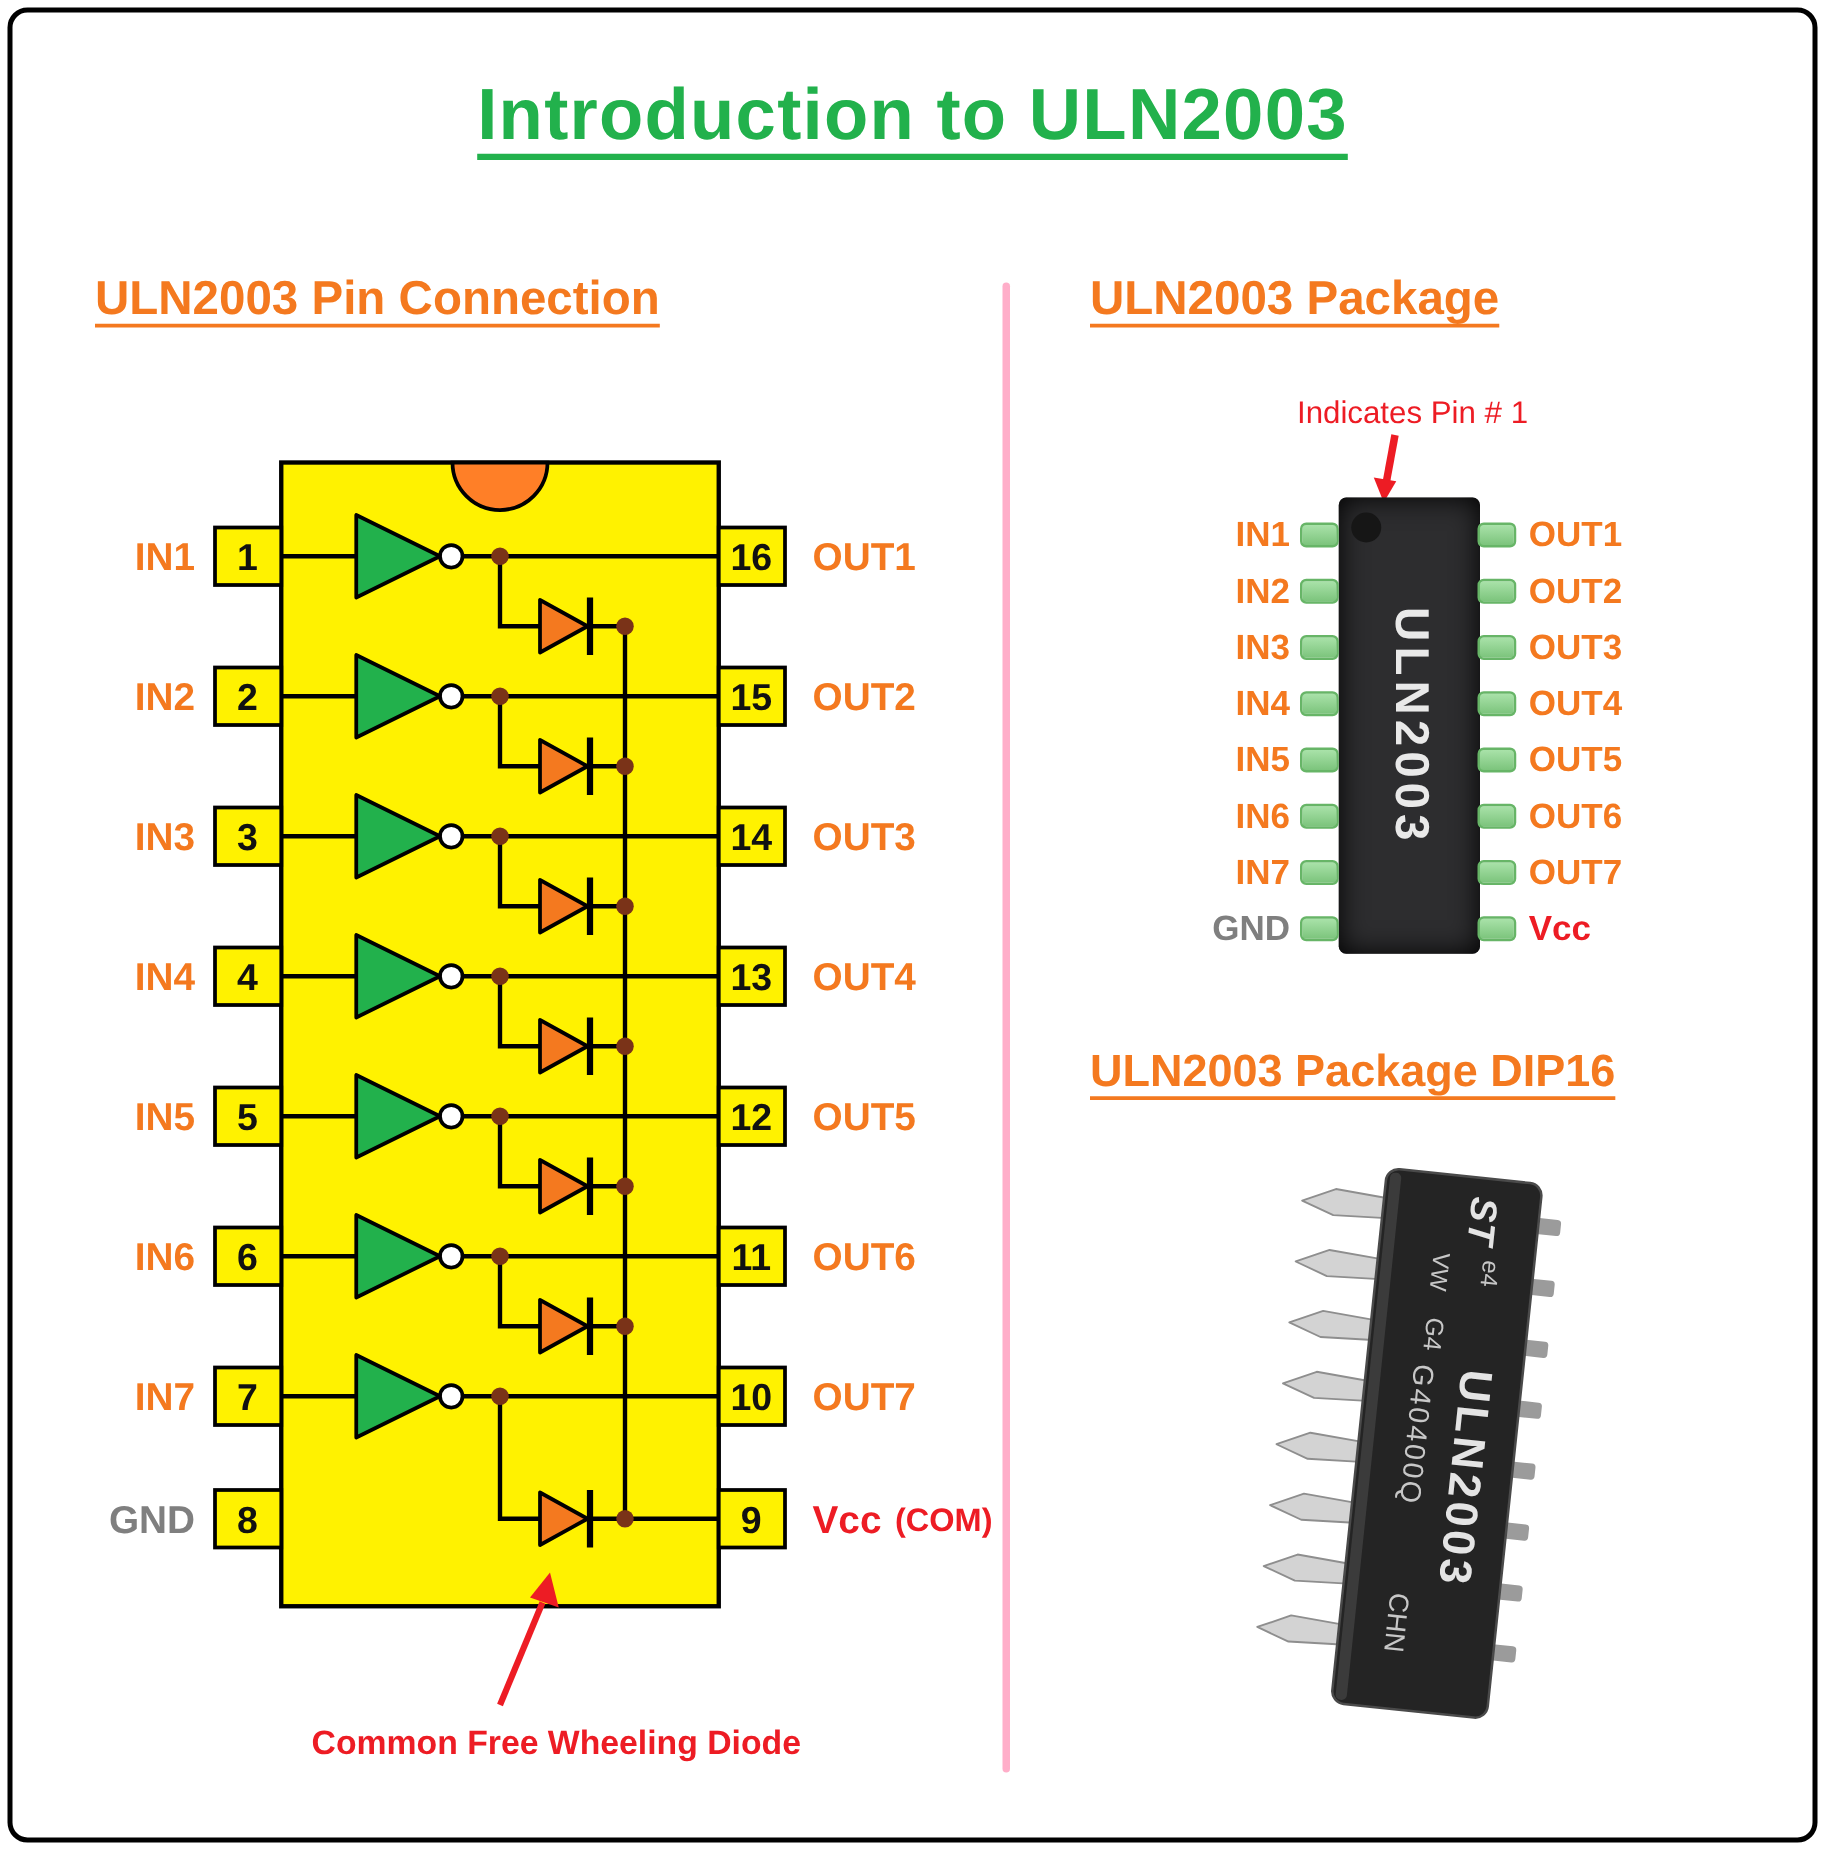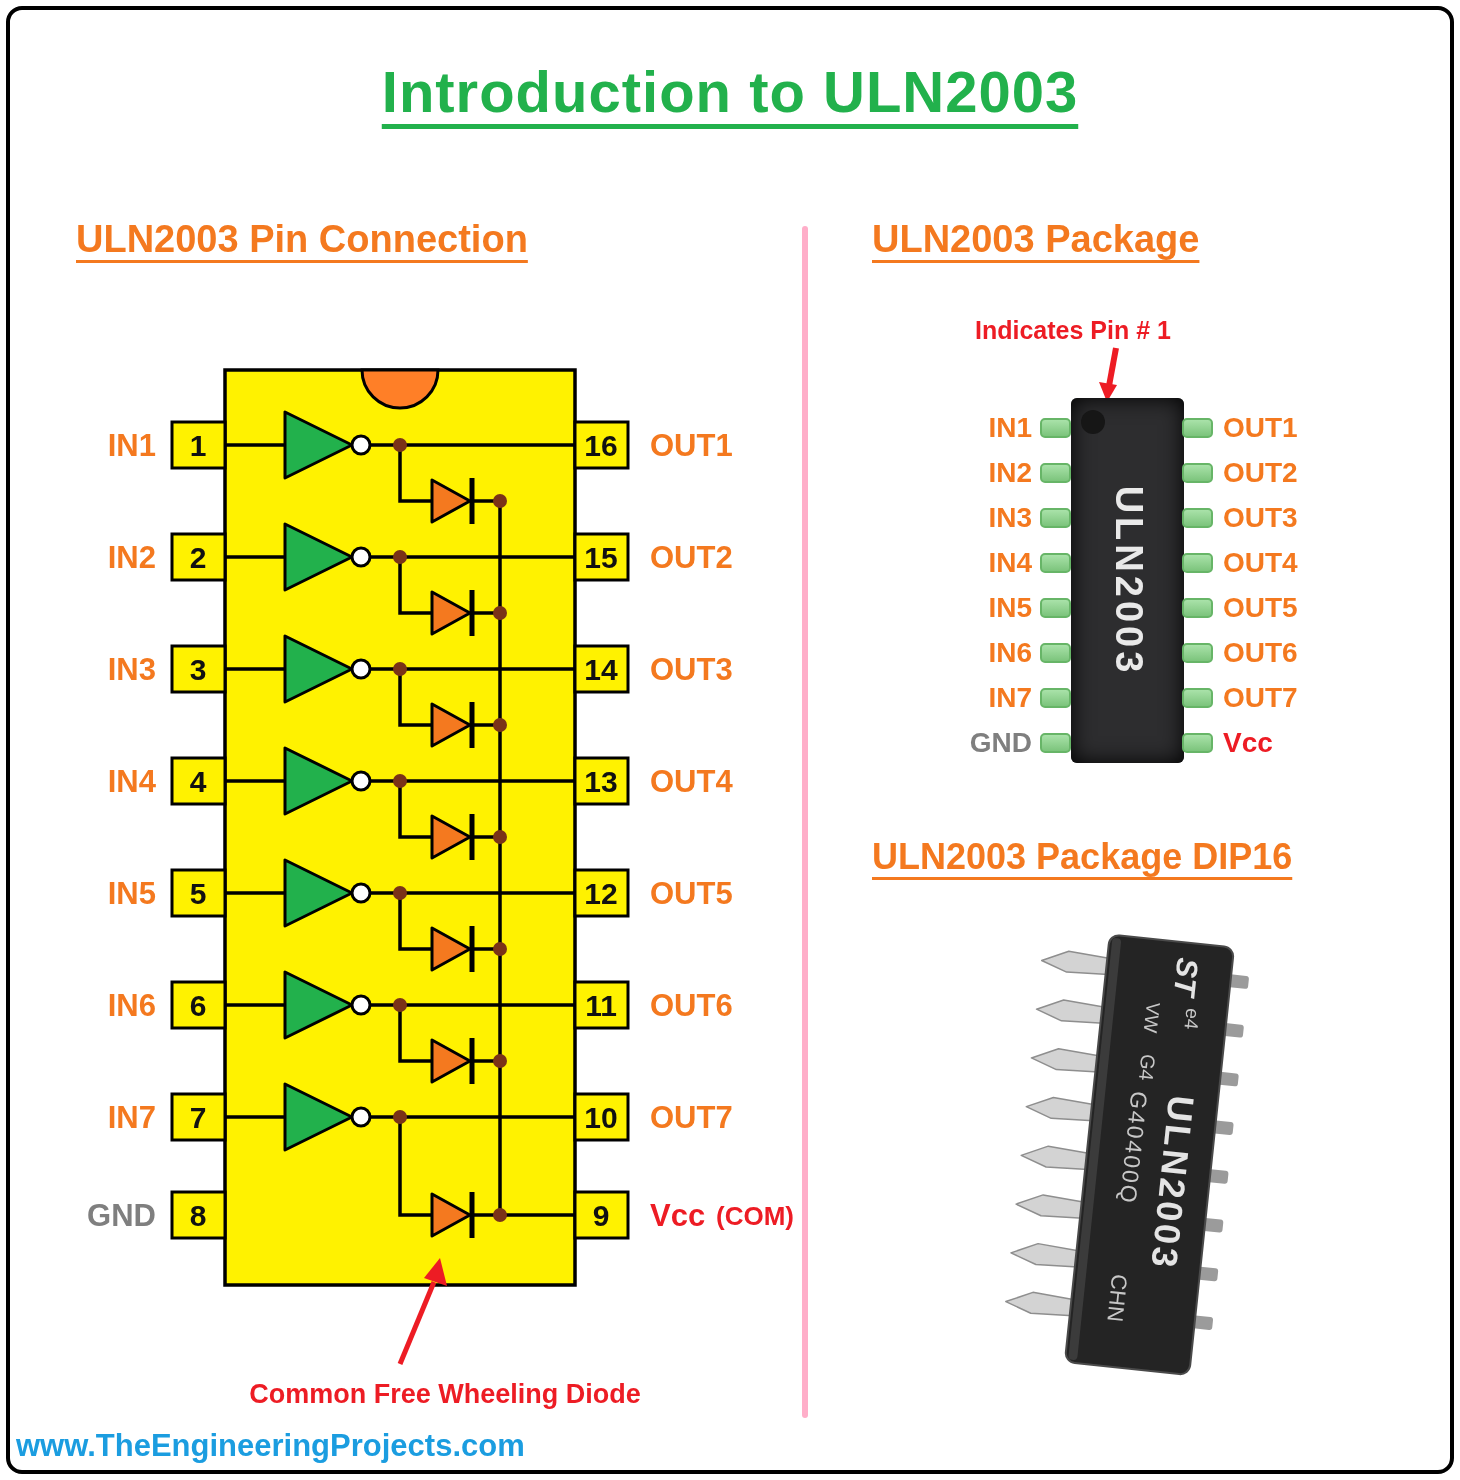--- a/index.html
+++ b/index.html
@@ -35,22 +35,22 @@
   .side-label{font-size:31px;fill:#F4791F;}
   .lab-l{text-anchor:end;}
   .gnd{fill:#7F7F7F;}
   .vcc{fill:#ED1C24;}
   .com{font-size:26px;fill:#ED1C24;}
   .ann-line{stroke:#ED1C24;stroke-width:5;}
   .ann-head{fill:#ED1C24;}
   .ann-text{font-size:27px;fill:#ED1C24;text-anchor:middle;}
 
   
-  .pin1-note{position:absolute;left:975px;top:316px;width:310px;
-             color:#ED1C24;font-weight:bold;font-size:25px;}
+  .pin1-note{position:absolute;left:975px;top:316px;width:310px;text-align:center;
+             color:#ED1C24;font-weight:normal;font-size:25px;}
   #note-arrow{position:absolute;left:1090px;top:346px;}
   #pinout{position:absolute;left:940px;top:398px;width:420px;height:372px;}
   .po-chip{position:absolute;left:131px;top:0;width:113px;height:365px;background:#2D2D2F;
            border-radius:6px;box-shadow:inset 0 0 22px #000;}
   .po-chip-label{position:absolute;left:50%;top:50%;transform:translate(-50%,-50%) rotate(90deg);
                  color:#E9E9E9;font-weight:bold;font-size:38px;letter-spacing:4px;white-space:nowrap;}
   .pin1-dot{position:absolute;left:10px;top:12px;width:24px;height:24px;background:#161616;border-radius:50%;}
   .po-row{position:absolute;left:0;width:100%;height:30px;}
   .po-label{position:absolute;top:0;font-weight:bold;font-size:28px;color:#F4791F;line-height:30px;}
   .po-left{left:0;width:92px;text-align:right;}
@@ -305,14 +305,13 @@
         <text class="pkg-text-dim" x="-150" y="-22" font-size="19">e4</text>
         <text class="pkg-text-dim" x="-152" y="18" font-size="19">VW</text>
         <text class="pkg-text-dim" x="-100" y="18" font-size="20">G4</text>
         <text class="pkg-text" x="-62" y="-14" font-size="36" letter-spacing="3">ULN2003</text>
         <text class="pkg-text-dim" x="-62" y="24" font-size="23" letter-spacing="2">G40400Q</text>
         <text class="pkg-text-dim" x="122" y="24" font-size="22">CHN</text>
       </g>
     </g>
   </svg>
 
-  <div class="footer">www.TheEngineeringProjects.com</div>
 </div>
 
 </body></html>

